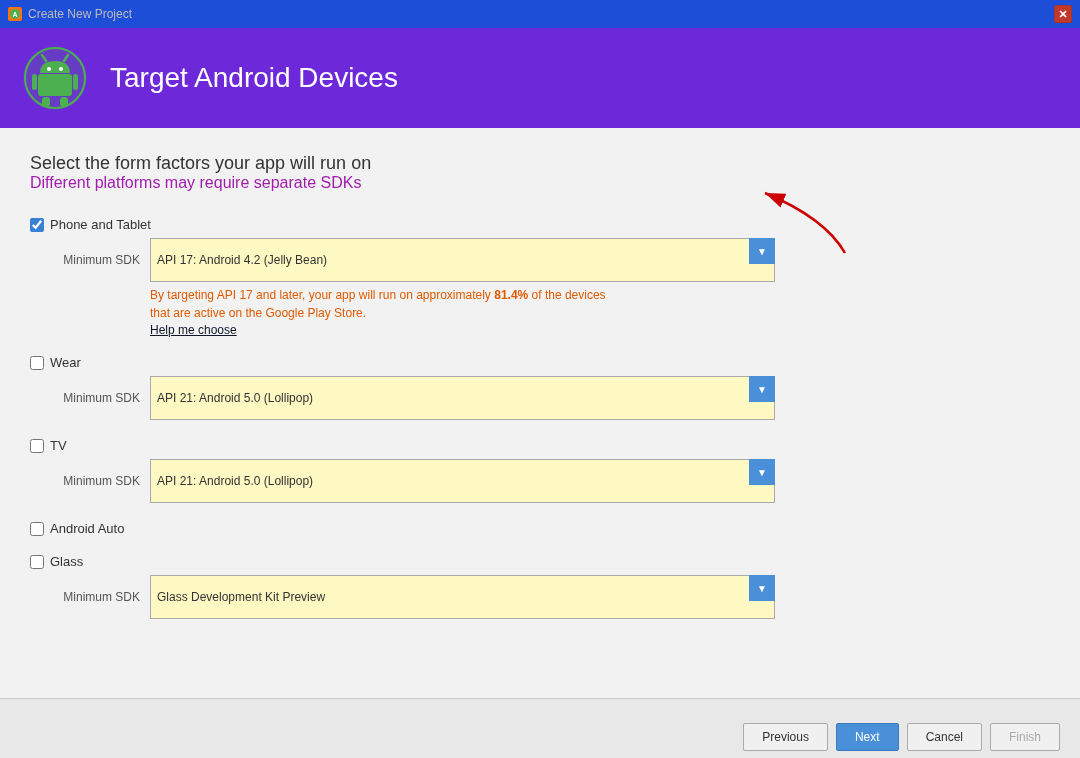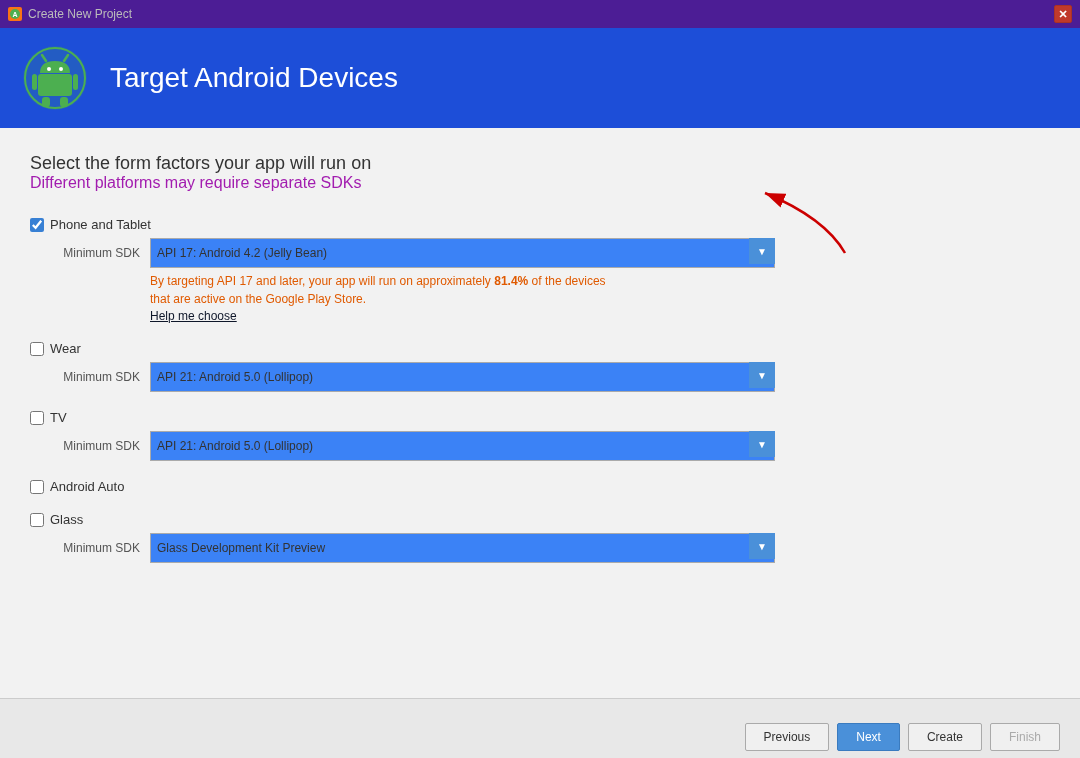--- a/index.html
+++ b/index.html
@@ -7,21 +7,21 @@
       font-family: 'Segoe UI', Arial, sans-serif;
       font-size: 13px;
       background: #e8e8e8;
       width: 1080px;
       height: 758px;
       overflow: hidden;
     }
 
     
     .title-bar {
-      background: #4c1d95;
+      background: #1d4ed8;
       height: 28px;
       display: flex;
       align-items: center;
       padding: 0 8px;
       justify-content: space-between;
     }
     .title-bar-left {
       display: flex;
       align-items: center;
       gap: 6px;
@@ -47,21 +47,21 @@
       align-items: center;
       justify-content: center;
       cursor: pointer;
       color: white;
       font-size: 11px;
       font-weight: bold;
     }
 
     
     .header {
-      background: #1d4ed8;
+      background: #6d28d9;
       height: 100px;
       display: flex;
       align-items: center;
       padding: 0 20px;
       gap: 20px;
     }
     .android-logo {
       width: 70px;
       height: 70px;
       position: relative;
@@ -125,23 +125,23 @@
       text-align: right;
       margin-right: 10px;
     }
     .sdk-select-wrapper {
       position: relative;
       flex: 1;
       max-width: 625px;
     }
     .sdk-select {
       width: 100%;
-      height: 30px;
+      height: 44px;
       border: 1px solid #aaa;
-      background: #3b82f6;
+      background: #fef9c3;
       padding: 4px 6px;
       font-size: 12px;
       color: #333;
       appearance: none;
       -webkit-appearance: none;
       cursor: pointer;
       outline: none;
     }
     .select-arrow {
       position: absolute;
@@ -379,15 +379,15 @@
         </select>
         <div class="select-arrow">▼</div>
       </div>
     </div>
   </div>
 </div>
 
 <div class="footer">
   <button class="btn">Previous</button>
   <button class="btn btn-primary">Next</button>
-  <button class="btn">Create</button>
+  <button class="btn">Cancel</button>
   <button class="btn btn-disabled" disabled="">Finish</button>
 </div>
 
 </body></html>

